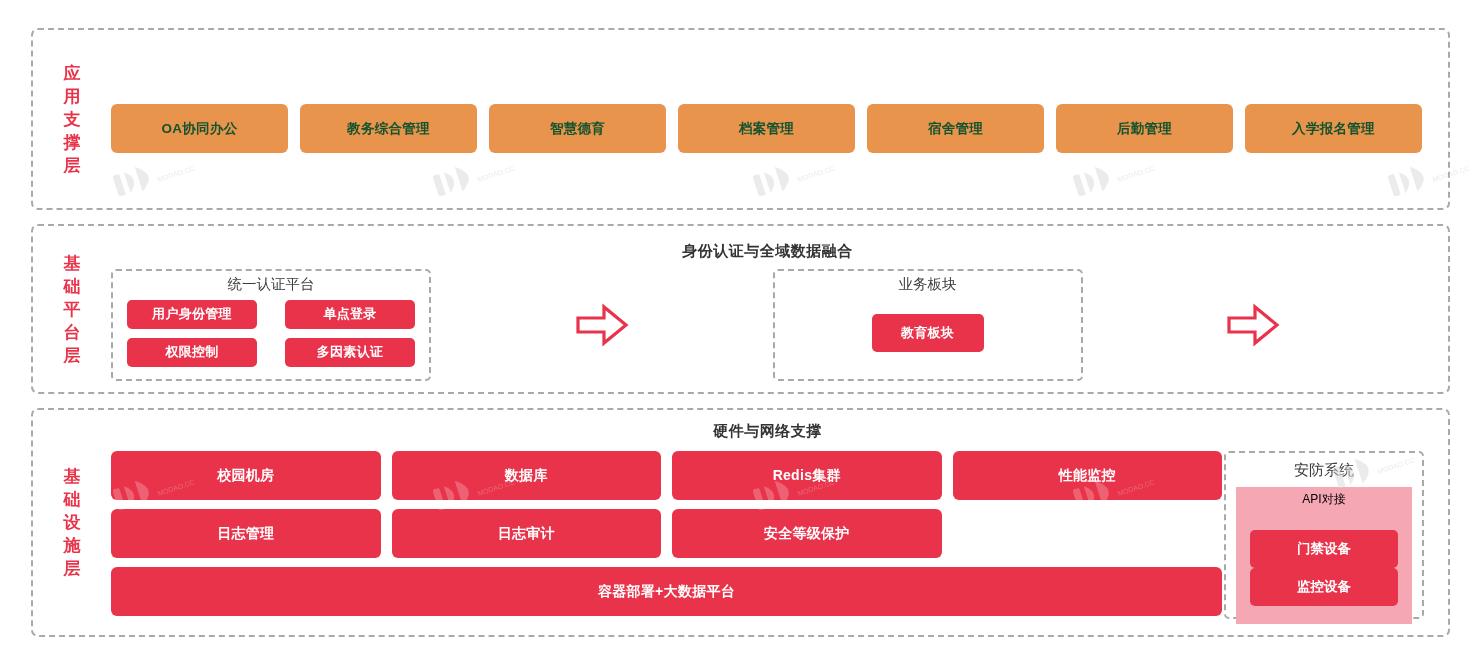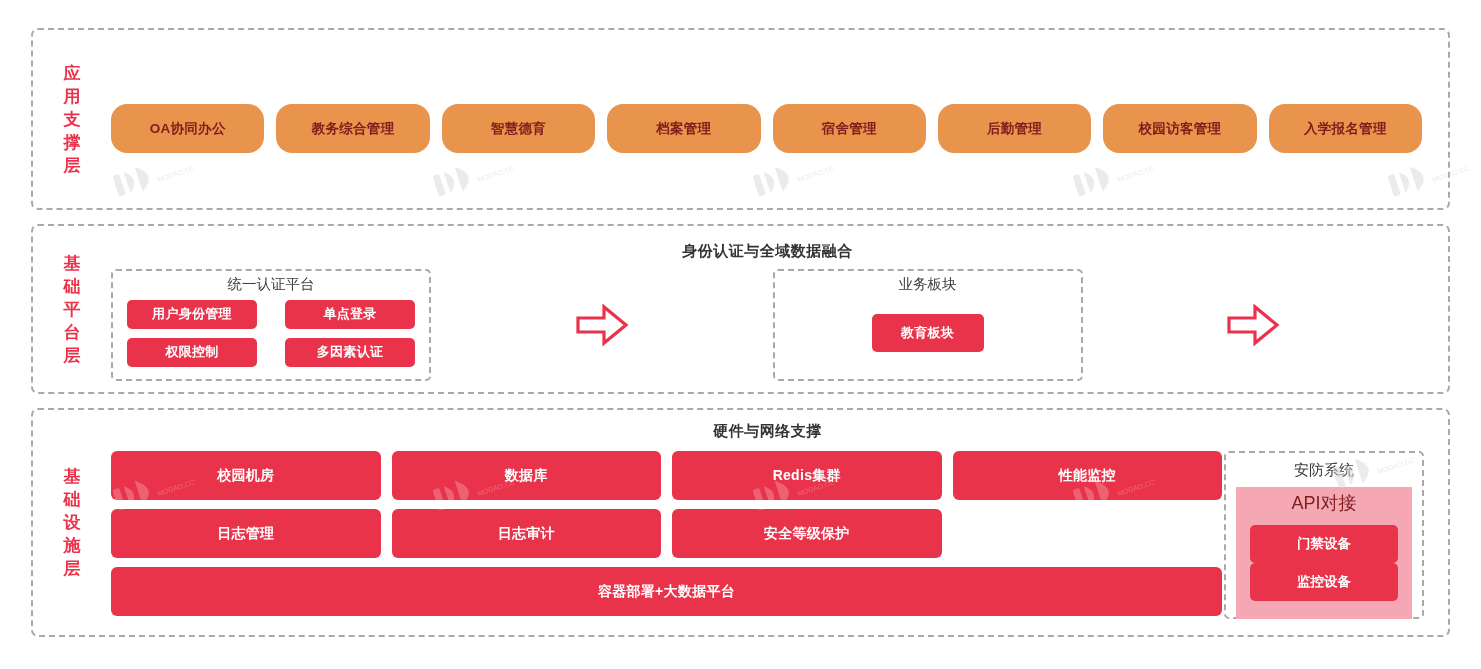--- a/index.html
+++ b/index.html
@@ -81,22 +81,22 @@
     display: flex;
     flex-direction: row;
     align-items: center;
     gap: 12px;
   }
   .chip-orange {
     flex: 1 1 0;
     min-width: 0;
     height: 49px;
     background: #E8944D;
-    border-radius: 16px;
-    color: #7f1d1d;
+    border-radius: 6px;
+    color: #14532d;
     font-size: 13.5px;
     font-weight: bold;
     display: flex;
     align-items: center;
     justify-content: center;
     white-space: nowrap;
     letter-spacing: .3px;
   }
 
   
@@ -225,23 +225,23 @@
     width: 100%;
     flex: 1 1 auto;
     background: #F5A8B4;
     display: flex;
     flex-direction: column;
     align-items: center;
     padding: 4px 14px 10px 14px;
     box-sizing: border-box;
   }
   .api-title {
-    font-size: 18px;
-    color: #7f1d1d;
-    margin-bottom: 10px;
+    font-size: 12px;
+    color: #000000;
+    margin-bottom: 22px;
     white-space: nowrap;
   }
   .api-chip {
     width: 100%;
     height: 38px;
     background: #E8334A;
     border-radius: 5px;
     color: #ffffff;
     font-size: 13.5px;
     font-weight: bold;
@@ -275,21 +275,20 @@
       <span>层</span>
     </div>
     <div class="layer-body">
       <div class="app-row">
         <div class="chip-orange">OA协同办公</div>
         <div class="chip-orange">教务综合管理</div>
         <div class="chip-orange">智慧德育</div>
         <div class="chip-orange">档案管理</div>
         <div class="chip-orange">宿舍管理</div>
         <div class="chip-orange">后勤管理</div>
-        <div class="chip-orange">校园访客管理</div>
         <div class="chip-orange">入学报名管理</div>
       </div>
     </div>
   </div>
 
   <div class="layer layer-plat">
     <div class="layer-label">
       <span>基</span>
       <span>础</span>
       <span>平</span>

